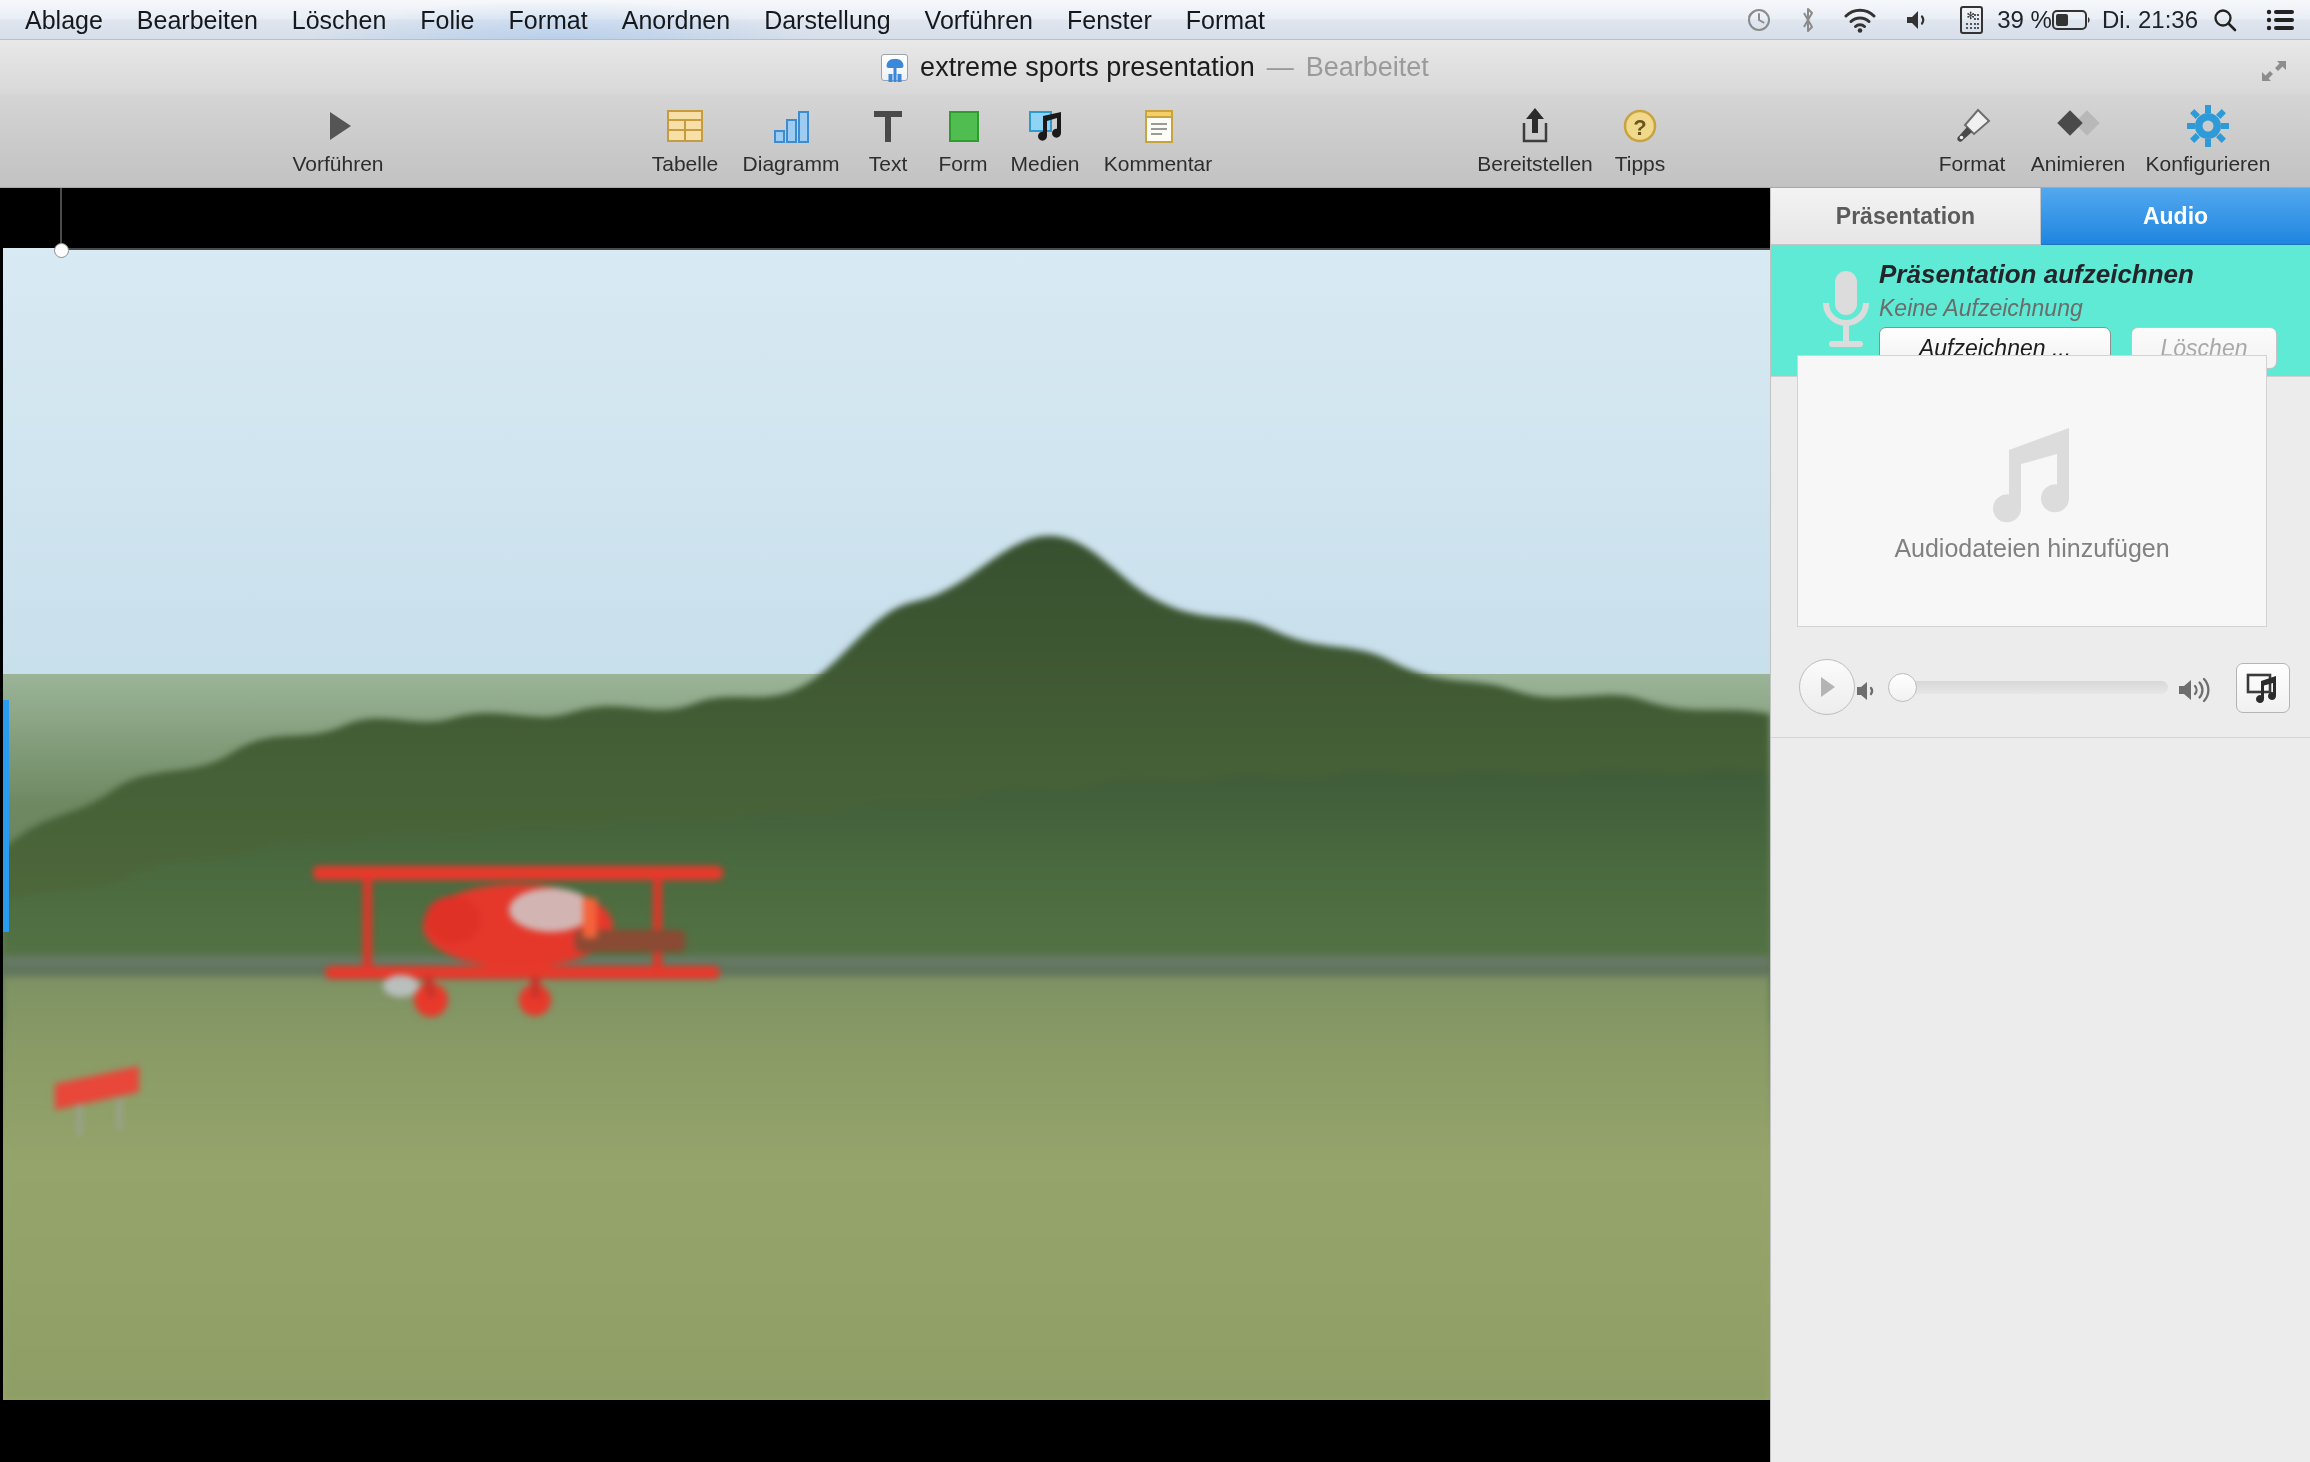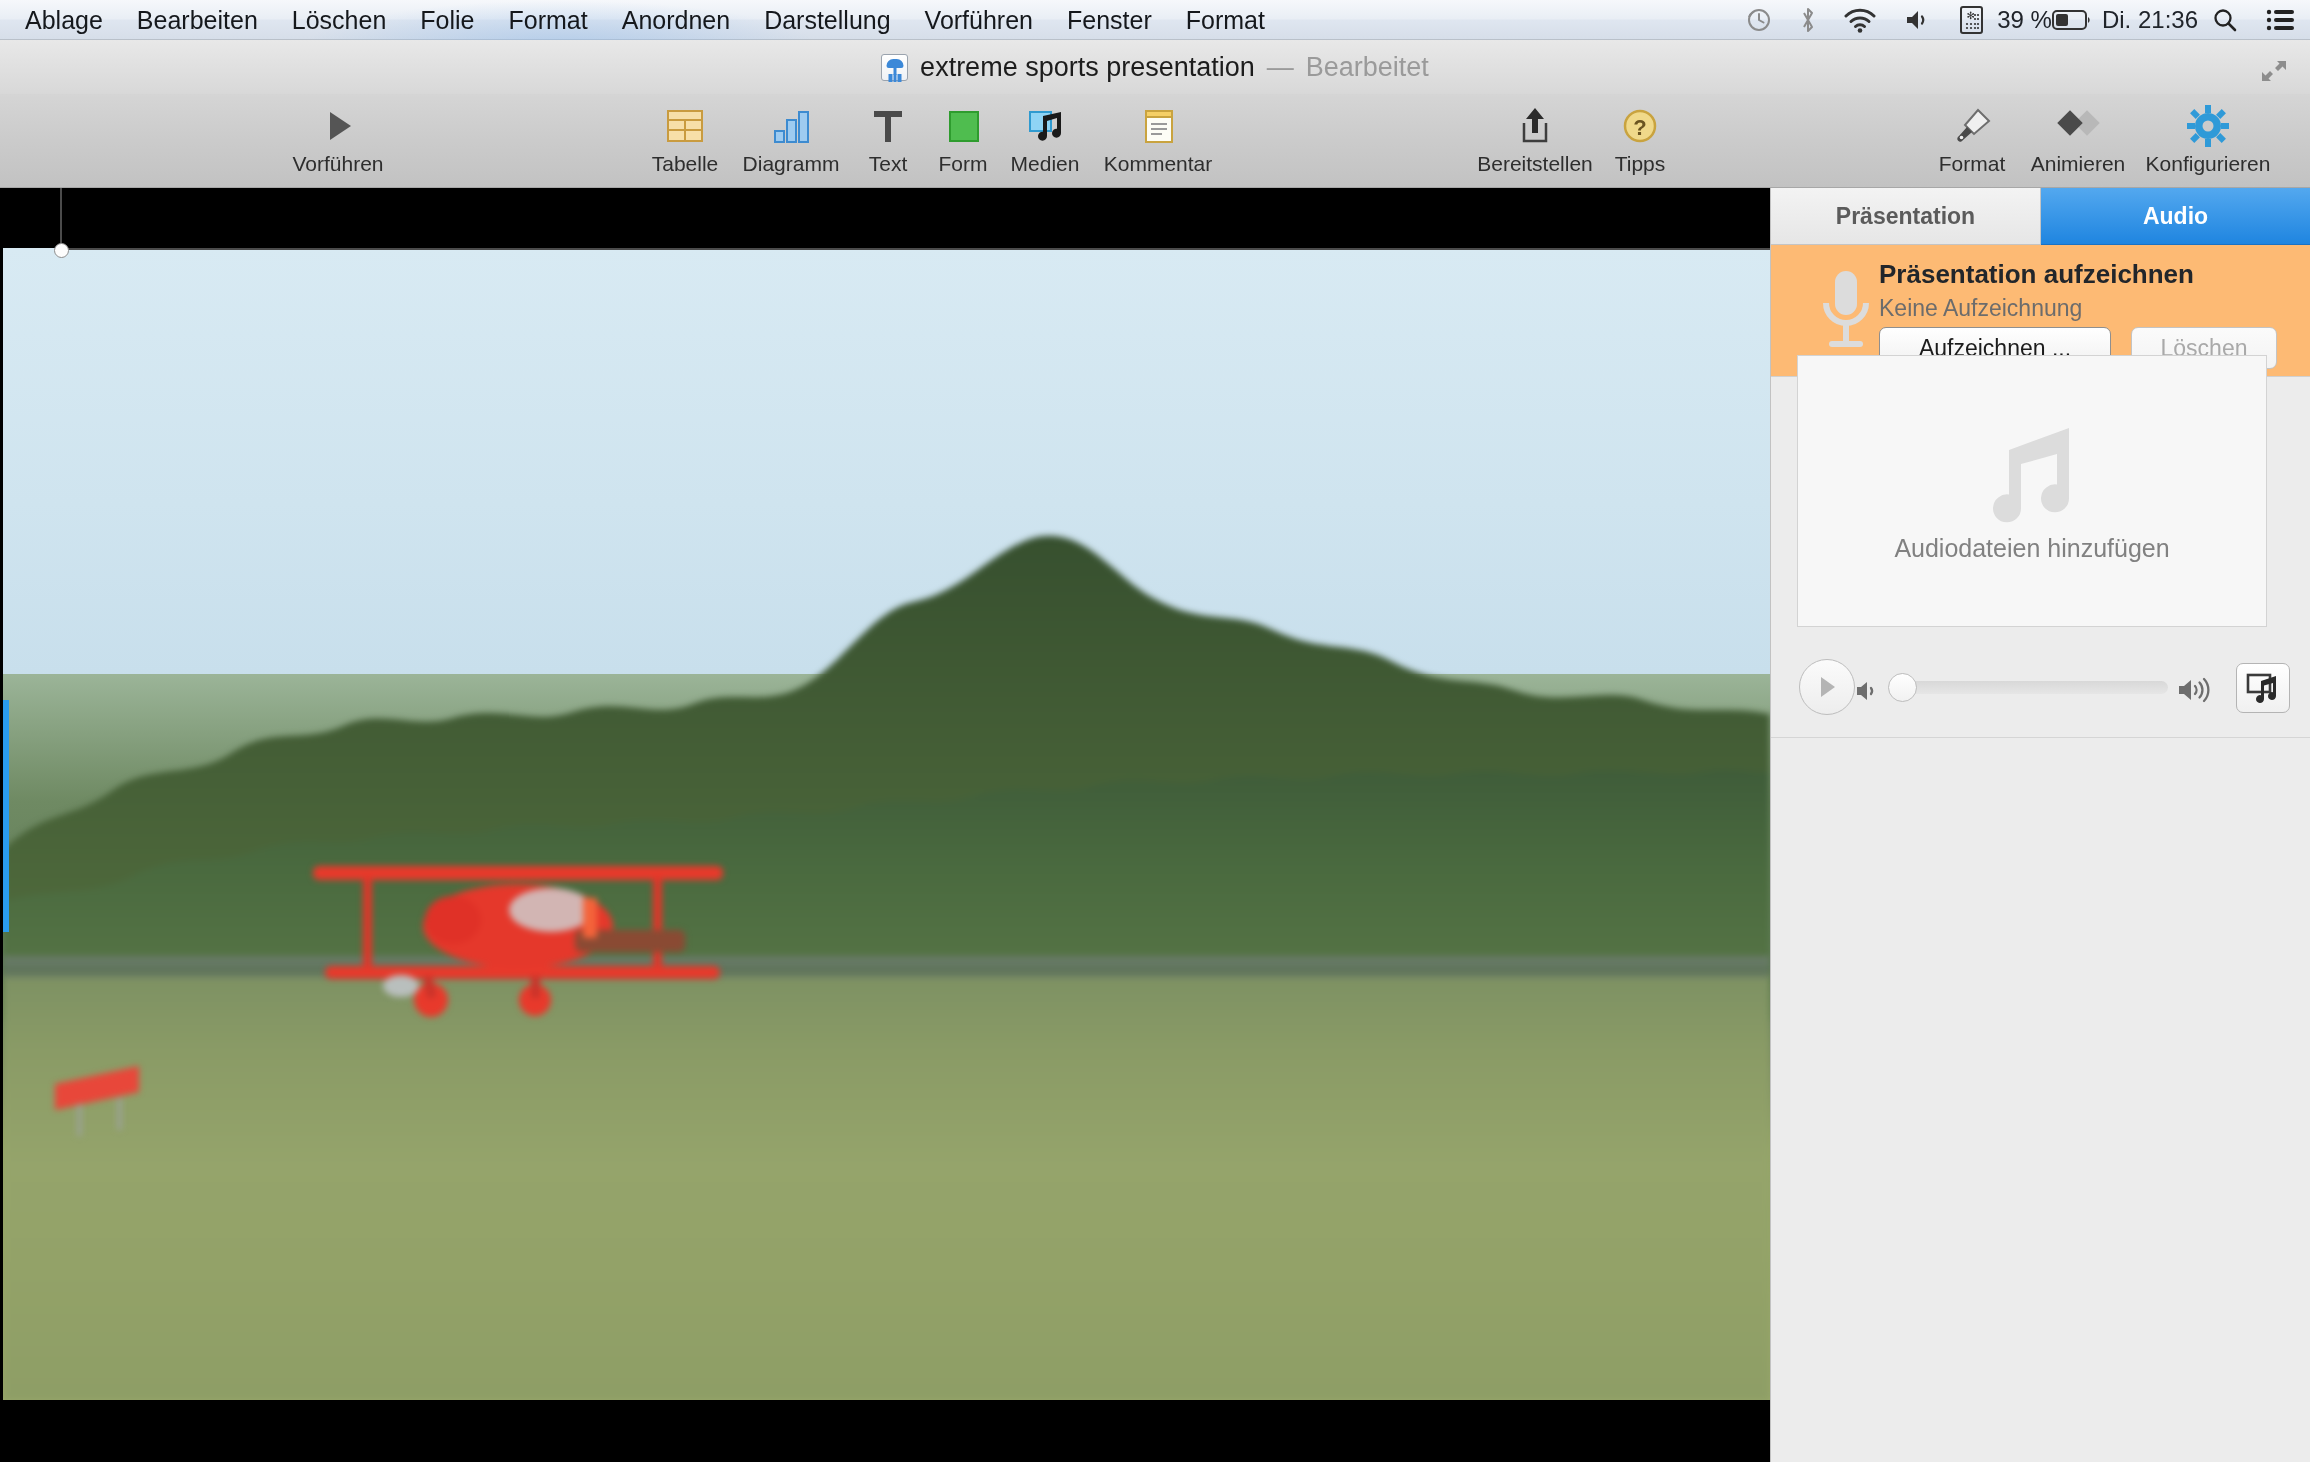--- a/index.html
+++ b/index.html
@@ -130,21 +130,21 @@
     font-size:23px;font-weight:bold;box-sizing:border-box;
   }
   .tab.inactive{
     background:linear-gradient(to bottom,#f3f3f3,#e6e6e6);color:#5b5b5b;
     border-bottom:1px solid #c4c4c4;border-right:1px solid #c4c4c4;
   }
   .tab.active{
     background:linear-gradient(to bottom,#53a8ef,#1f85e0);color:#ffffff;
     border-bottom:1px solid #1a72c4;
   }
-  .rec-section{position:relative;height:131px;border-bottom:1px solid #d0d0d0;background:#fdba74;}
+  .rec-section{position:relative;height:131px;border-bottom:1px solid #d0d0d0;background:#5eead4;font-style:italic;}
   .mic{position:absolute;left:42px;top:20px;}
   .rec-title{position:absolute;left:108px;top:14px;font-size:26px;font-weight:bold;color:#22262b;}
   .rec-sub{position:absolute;left:108px;top:50px;font-size:23px;color:#6c6c6c;}
   .btn{
     position:absolute;border-radius:7px;border:1px solid #aeaeae;
     background:linear-gradient(to bottom,#ffffff,#f0f0f0);
     display:flex;align-items:center;justify-content:center;
     font-size:23px;box-sizing:border-box;
   }
   .btn.primary{left:108px;top:82px;width:232px;height:42px;color:#1c1c1c;border-color:#8f8f8f;}

